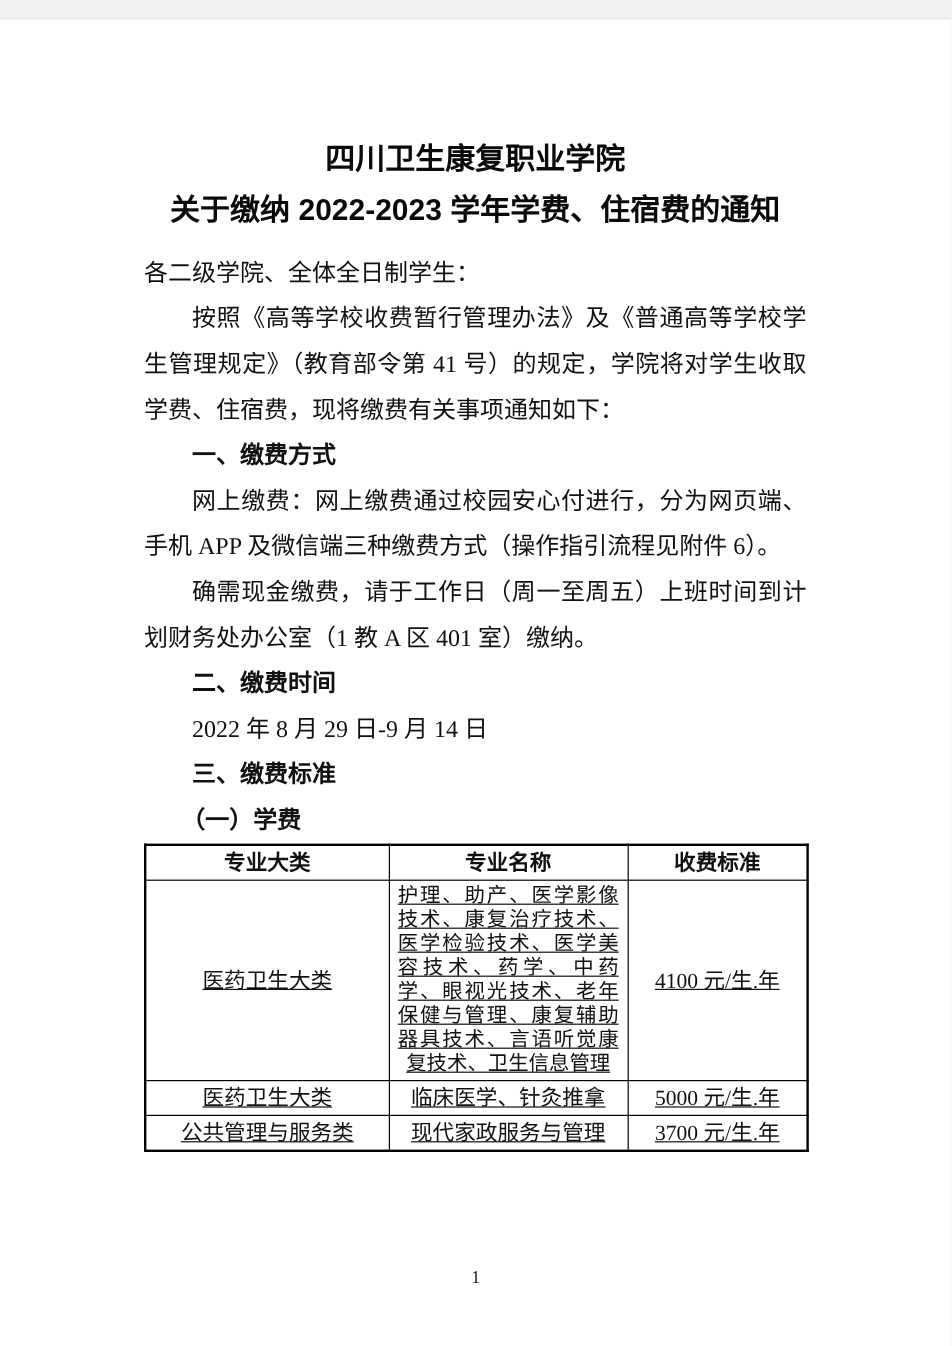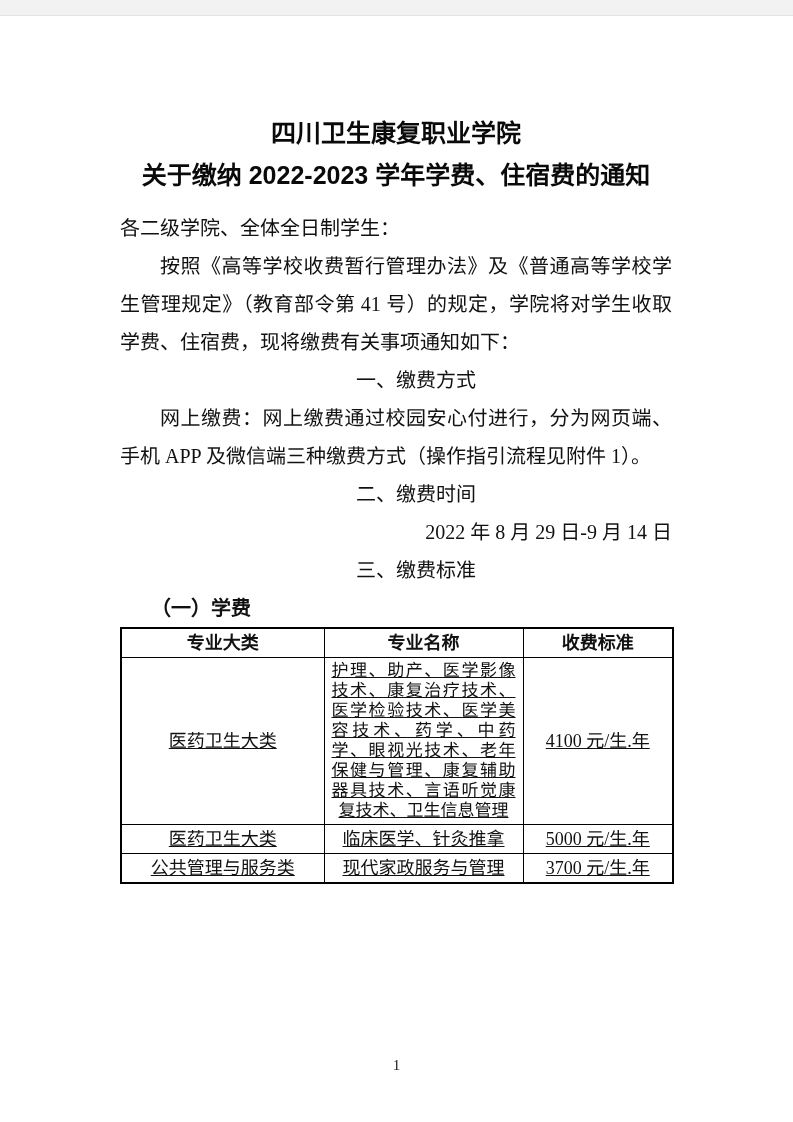--- a/index.html
+++ b/index.html
@@ -39,35 +39,35 @@
     text-align: justify;
   }
   .body p {
     margin: 0;
   }
   .indent2 {
     text-indent: 2em;
   }
   .heading {
     font-family: "Liberation Sans", "DejaVu Sans", sans-serif;
-    font-weight: 400;
+    font-weight: 700;
     font-size: 20px;
     text-indent: 2em;
-    text-align: center;
+    text-align: left;
   }
   .sub-heading {
     font-family: "Liberation Sans", "DejaVu Sans", sans-serif;
     font-weight: 700;
     font-size: 20px;
     text-indent: 1.55em;
     text-align: left;
   }
   .date-line {
     text-indent: 2em;
-    text-align: right;
+    text-align: left;
   }
   table.fee-table {
     width: 552px;
     margin-top: 0;
     border-collapse: collapse;
     border: 2px solid #000000;
     table-layout: fixed;
     padding-left: 36px;
   }
   .fee-table col.c1 { width: 203px; }
@@ -118,21 +118,22 @@
     <div class="title">
       <div>四川卫生康复职业学院</div>
       <div>关于缴纳 2022-2023 学年学费、住宿费的通知</div>
     </div>
 
     <div class="body">
       <p>各二级学院、全体全日制学生：</p>
       <p class="indent2">按照《高等学校收费暂行管理办法》及《普通高等学校学生管理规定》（教育部令第 41 号）的规定，学院将对学生收取学费、住宿费，现将缴费有关事项通知如下：</p>
 
       <p class="heading">一、缴费方式</p>
-      <p class="indent2">网上缴费：网上缴费通过校园安心付进行，分为网页端、手机 APP 及微信端三种缴费方式（操作指引流程见附件 1）。</p>
+      <p class="indent2">网上缴费：网上缴费通过校园安心付进行，分为网页端、手机 APP 及微信端三种缴费方式（操作指引流程见附件 6）。</p>
+      <p class="indent2">确需现金缴费，请于工作日（周一至周五）上班时间到计划财务处办公室（1 教 A 区 401 室）缴纳。</p>
 
       <p class="heading">二、缴费时间</p>
       <p class="date-line">2022 年 8 月 29 日-9 月 14 日</p>
 
       <p class="heading">三、缴费标准</p>
       <p class="sub-heading">（一）学费</p>
 
       <table class="fee-table">
         <colgroup>
           <col class="c1">

